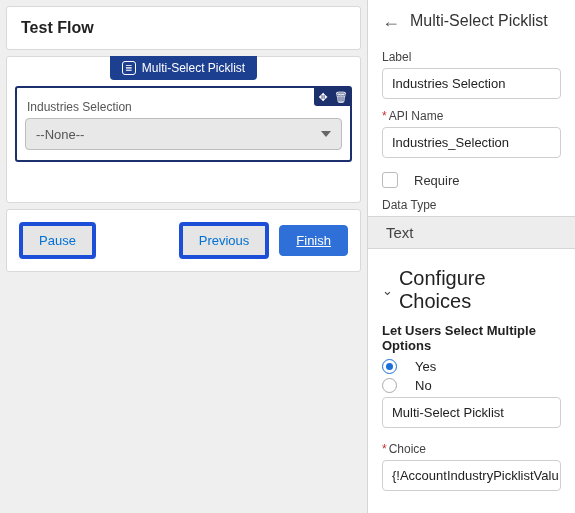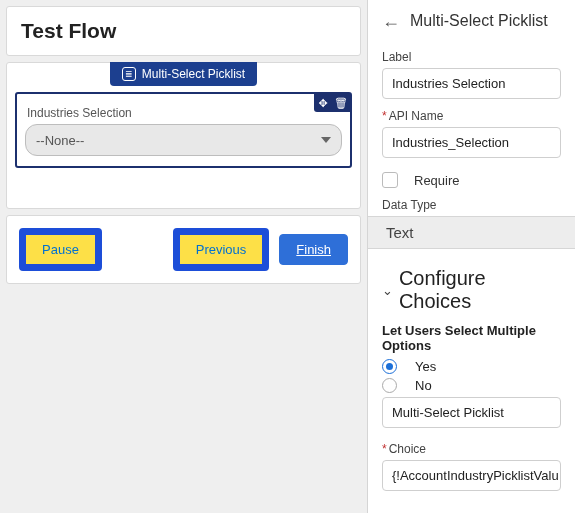--- a/index.html
+++ b/index.html
@@ -21,21 +21,21 @@
     background: #efefef;
   }
   .card {
     background: #fff;
     border: 1px solid #d9d9d9;
     border-radius: 3px;
   }
   .title-bar {
     padding: 12px 14px;
     font-weight: 700;
-    font-size: 21px;
+    font-size: 16px;
   }
   .canvas-area {
     margin-top: 6px;
     background: #fff;
     border: 1px solid #d9d9d9;
     border-radius: 3px;
     position: relative;
     padding-bottom: 40px;
   }
   .pill-wrap {
@@ -82,21 +82,21 @@
   .field-label {
     font-size: 12px;
     color: #555;
     margin: 6px 2px 4px 2px;
   }
   .combo {
     width: 100%;
     height: 32px;
     background: #e8e8e8;
     border: 1px solid #bdbdbd;
-    border-radius: 12px;
+    border-radius: 4px;
     display: flex; align-items: center;
     padding: 0 10px;
     color: #555;
     position: relative;
     cursor: pointer;
   }
   .combo .tri {
     margin-left: auto;
     width: 0; height: 0;
     border-left: 5px solid transparent;
@@ -106,22 +106,22 @@
   .btn-row {
     display: flex;
     padding: 12px 12px;
     align-items: center;
   }
   .btn {
     border-radius: 4px;
     padding: 7px 16px;
     font-size: 13px;
     cursor: pointer;
-    border: 7px solid #1d4ed8;
-    background: #fde047;
+    border: 4px solid #1d4ed8;
+    background: #e5e5e5;
     color: #0070d2;
   }
   .btn.primary {
     background: #2e6fd8;
     color: #fff;
     border: 1px solid #2e6fd8;
     text-decoration: underline;
   }
   .spacer { flex: 1; }
   .btn + .btn { margin-left: 10px; }

